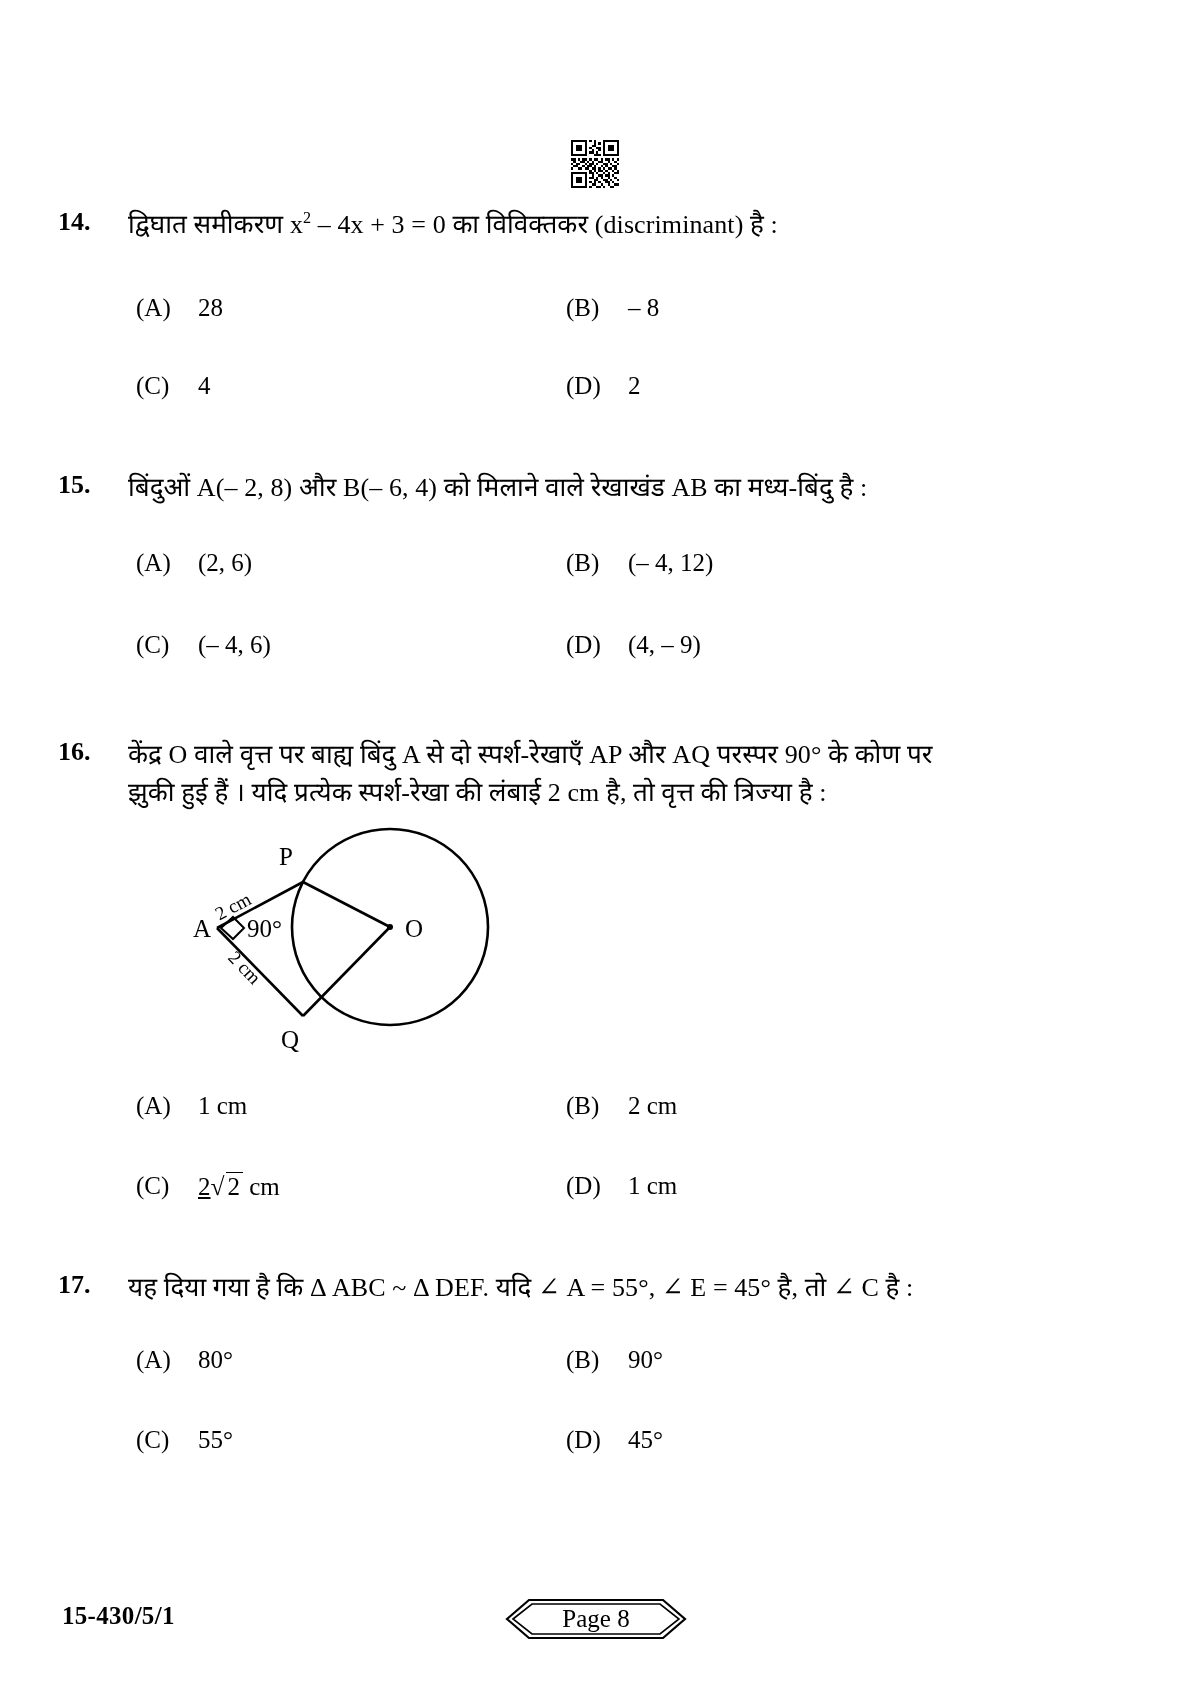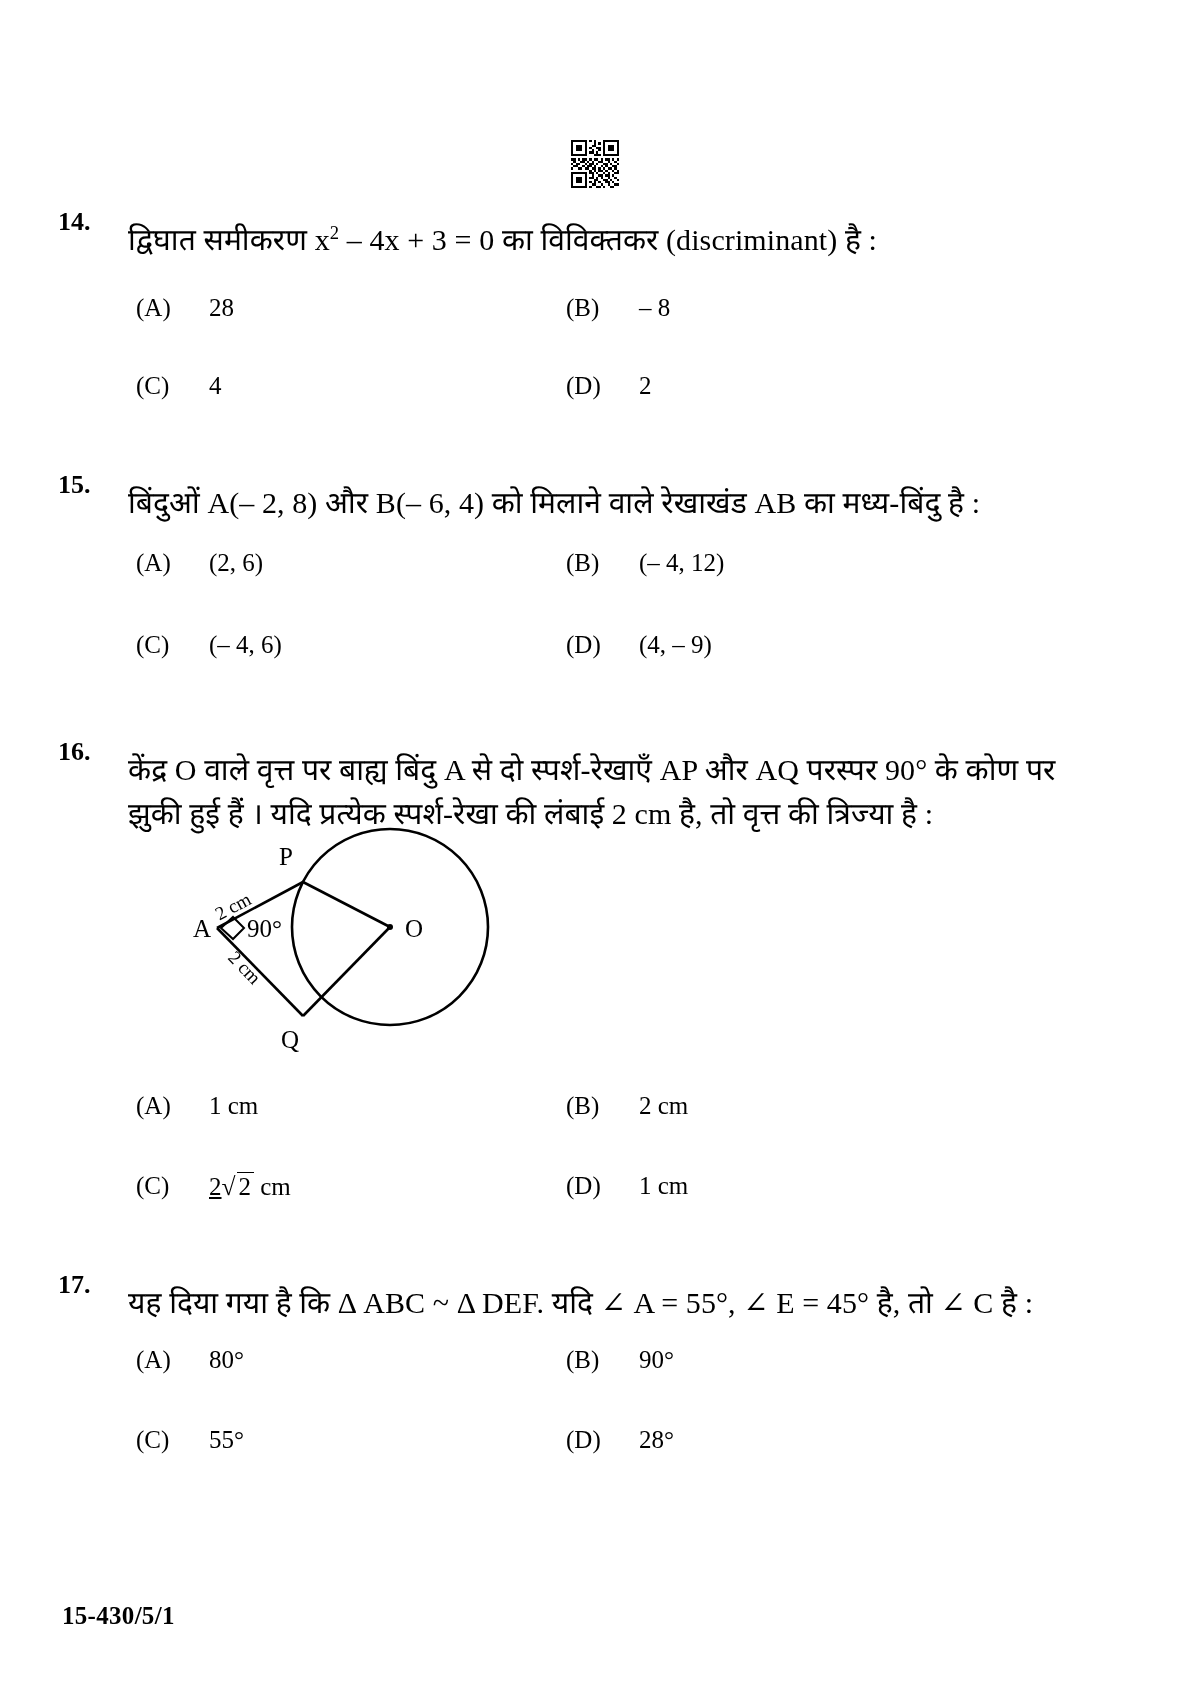--- a/index.html
+++ b/index.html
@@ -45,23 +45,23 @@
     top: 0;
     width: 64px;
     font-weight: bold;
     font-size: 26px;
     line-height: 1.25;
     text-align: left;
   }
   .qbody {
     position: absolute;
     left: 128px;
-    top: 12px;
+    top: 0;
     width: 1010px;
-    font-size: 30px;
+    font-size: 26px;
     line-height: 1.45;
     letter-spacing: 0.1px;
   }
   .qbody .line { white-space: nowrap; }
   .math {
     font-family: "Liberation Serif", "DejaVu Serif", serif;
     font-style: normal;
   }
   .mi { font-style: normal; }
   sup.pw {
@@ -84,21 +84,21 @@
     white-space: nowrap;
   }
   .opt .tag {
     position: absolute;
     left: 0;
     top: 0;
     width: 52px;
   }
   .opt .val {
     position: absolute;
-    left: 73px;
+    left: 62px;
     top: 0;
     white-space: nowrap;
   }
   .opt-left  { left: 136px; }
   .opt-right { left: 566px; }
 
   
   .sqrt {
     display: inline-block;
     position: relative;
@@ -416,21 +416,28 @@
     </div>
   </div>
 
   <div class="optrow" style="top:1382px;">
     <div class="opt opt-left">
       <span class="tag">(C)</span>
       <span class="val">55°</span>
     </div>
     <div class="opt opt-right">
       <span class="tag">(D)</span>
-      <span class="val">28°</span>
+      <span class="val">45°</span>
     </div>
   </div>
 
   <div class="footer">
     <div class="footer-code">15-430/5/1</div>
+    <div class="page-badge">
+      <svg width="186" height="46" viewBox="0 0 186 46">
+        <polygon points="4,23 26,4 160,4 182,23 160,42 26,42" fill="none" stroke="#000" stroke-width="2.2"></polygon>
+        <polygon points="10,23 29,8 157,8 176,23 157,38 29,38" fill="none" stroke="#000" stroke-width="1.6"></polygon>
+        <text class="pg-text" x="93" y="31" text-anchor="middle">Page 8</text>
+      </svg>
+    </div>
   </div>
 
 </div>
 
 </body></html>

